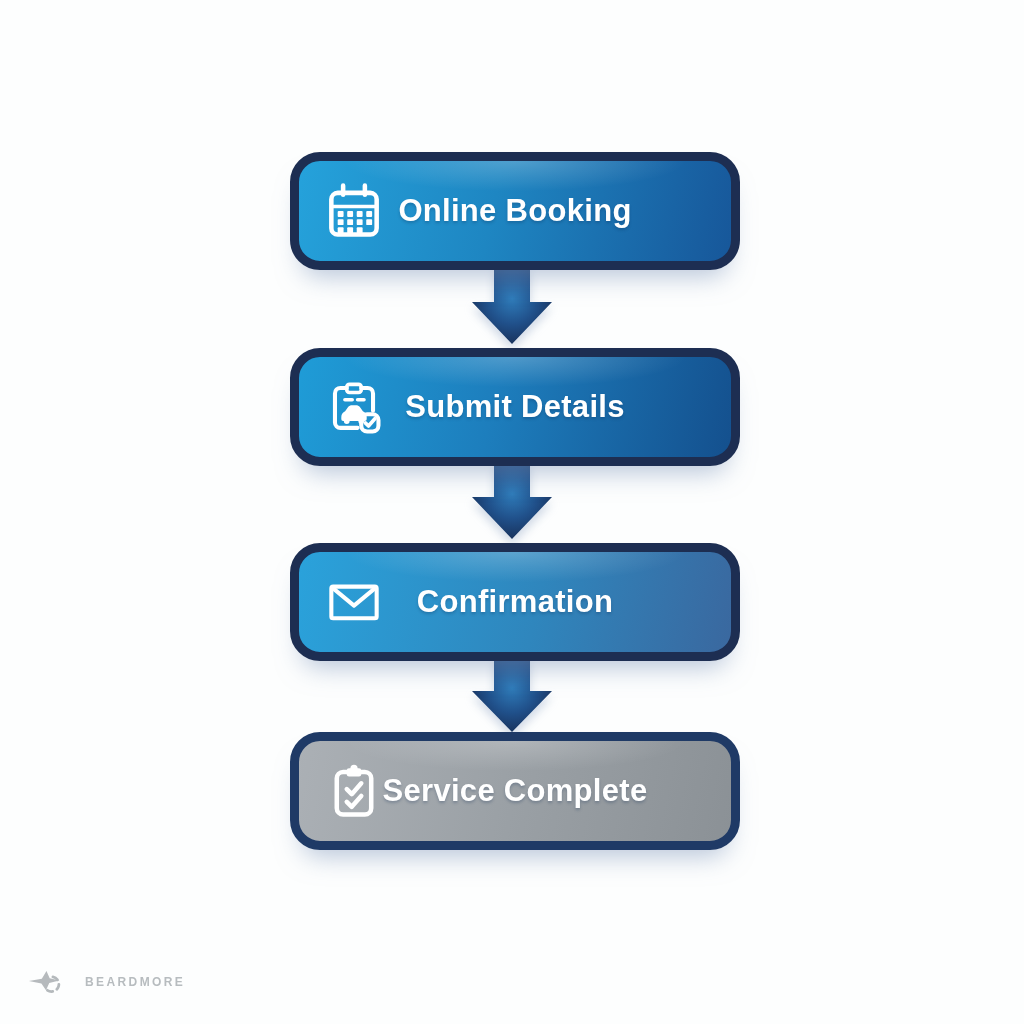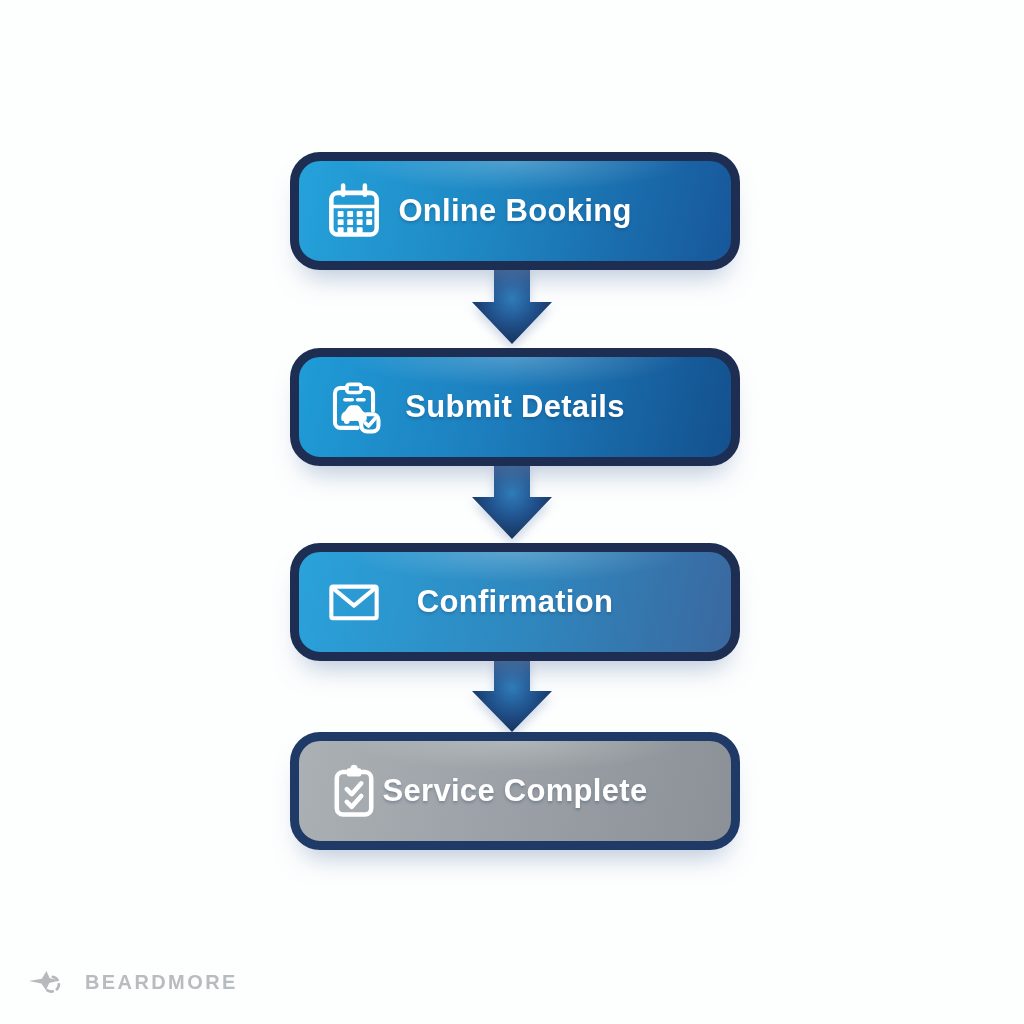--- a/index.html
+++ b/index.html
@@ -38,21 +38,21 @@
     background:radial-gradient(circle at 50% 42%, #2f7cba 0%, #20508a 42%, #183059 78%);
   }
   .arrow-wrap{position:absolute;filter:drop-shadow(0 6px 5px rgba(125,150,185,.35));}
   .arrow-1{top:266px;}
   .arrow-2{top:461px;}
   .arrow-3{top:656px;height:76px;}
   .brand{
     position:absolute;left:28px;top:968px;display:flex;align-items:center;gap:9px;
   }
   .brand-text{
-    color:#b7bcbf;font-size:20px;font-weight:700;letter-spacing:2.4px;
+    color:#b7bcbf;font-size:12px;font-weight:700;letter-spacing:2.4px;
   }
 </style>
 </head>
 <body>
 
 <div class="canvas">
 
   <div class="step step-1">
     <span class="step-icon">
       <svg viewBox="0 0 64 64">

